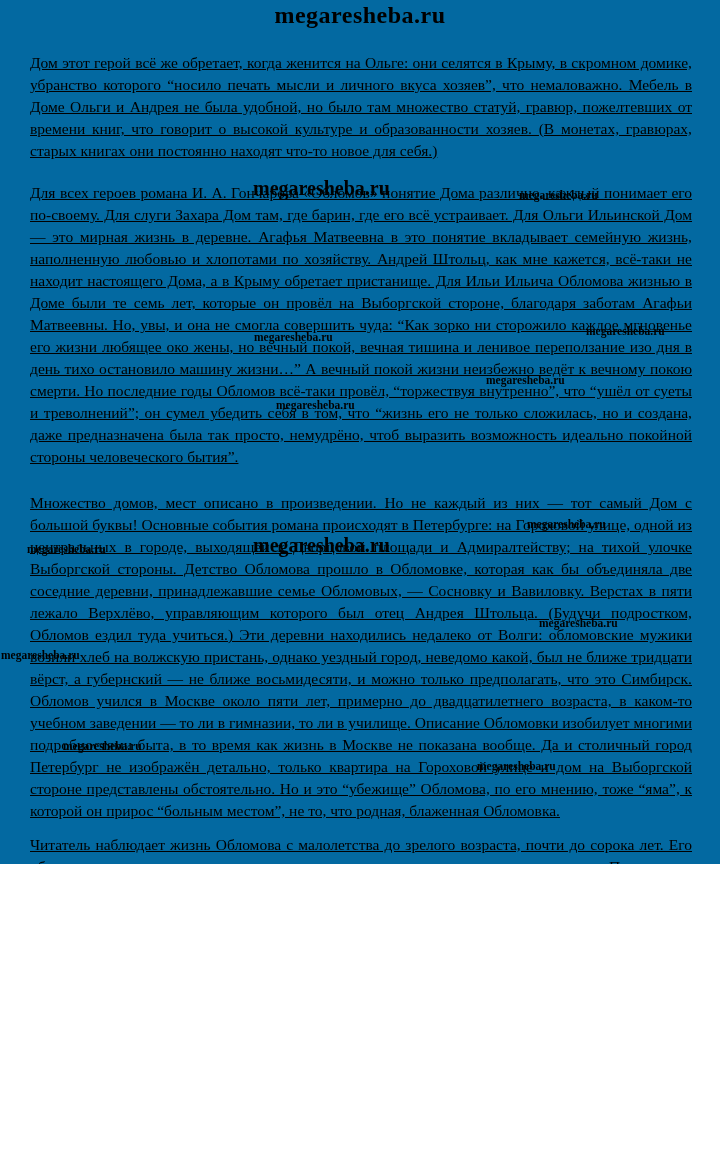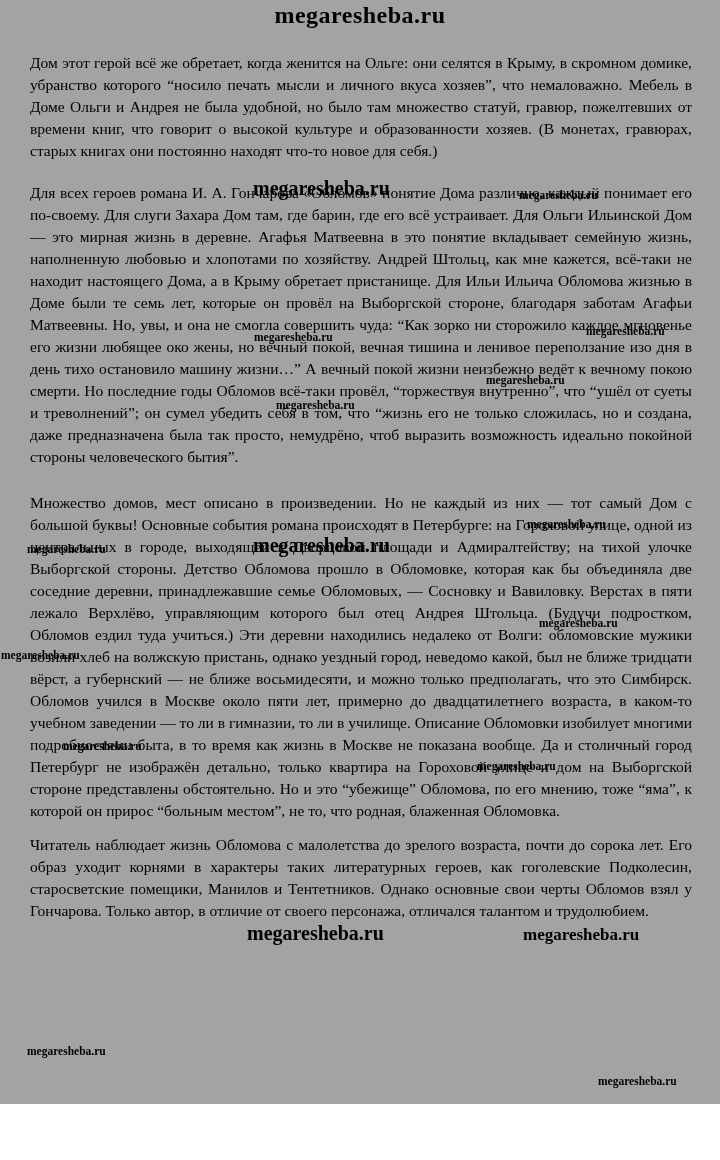--- a/index.html
+++ b/index.html
@@ -3,22 +3,22 @@
 <meta charset="utf-8">
 <style>
   html, body {
     margin: 0;
     padding: 0;
     background: #ffffff;
   }
   .page {
     position: relative;
     width: 720px;
-    height: 1104px;
-    background: #a3a3a3;
+    height: 864px;
+    background: #0369a1;
     color: #000000;
     font-family: "Liberation Serif", "DejaVu Serif", serif;
     overflow: hidden;
   }
   .header-wm {
     position: absolute;
     top: 2px;
     left: 0;
     width: 100%;
     text-align: center;
@@ -30,20 +30,21 @@
     position: absolute;
     top: 52px;
     left: 30px;
     width: 662px;
   }
   .para {
     margin: 0;
     font-size: 15.5px;
     line-height: 22px;
     text-align: justify;
+    text-decoration: underline;
   }
   .para.p1 { margin-bottom: 20px; }
   .para.p2 { margin-bottom: 24px; }
   .para.p3 { margin-bottom: 12px; }
   .wm {
     position: absolute;
     font-family: "Liberation Serif", "DejaVu Serif", serif;
     font-weight: bold;
     white-space: nowrap;
     color: #000000;

